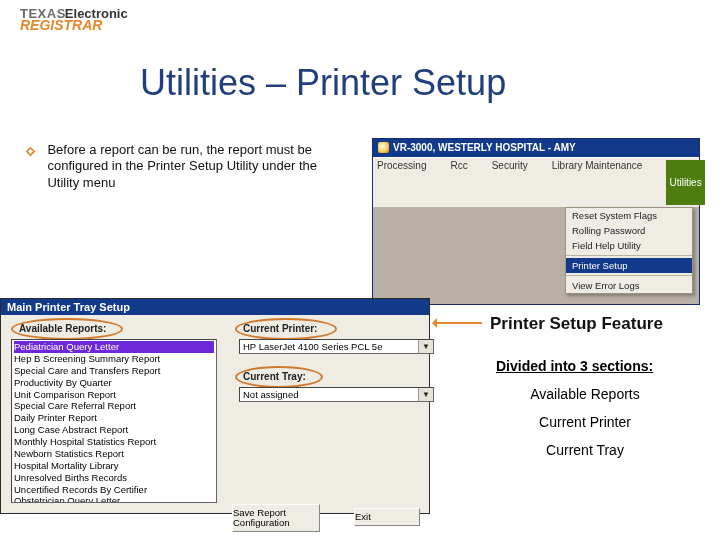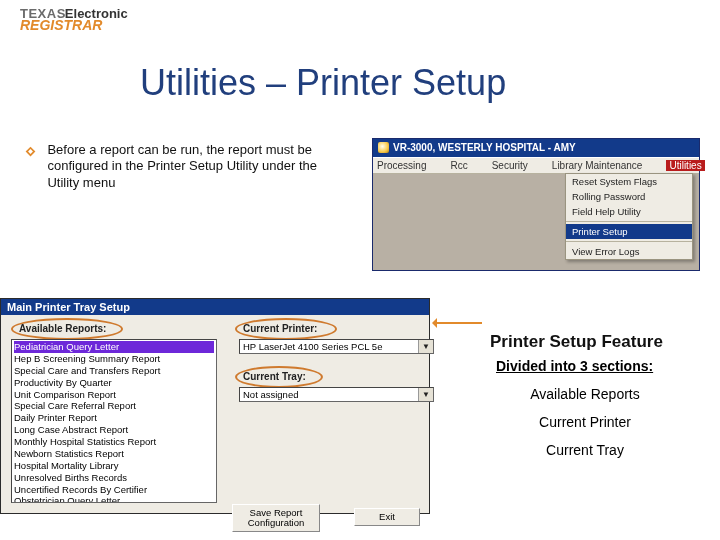--- a/index.html
+++ b/index.html
@@ -14,41 +14,41 @@
   
   .bullet-wrap{position:absolute;left:24px;top:142px;width:340px}
   .bullet-icon{display:inline-block;width:13px;height:13px;margin-right:6px;vertical-align:top;margin-top:3px}
   .bullet-icon svg{display:block}
   .bullet-text{display:inline-block;width:300px;font-size:13px;line-height:1.25;color:#111;vertical-align:top}
   
   .app{position:absolute;left:372px;top:138px;width:326px;border:1px solid #1a2a6c}
   .app-title{background:#123a8a;color:#fff;font-size:10px;font-weight:bold;padding:3px 5px 4px 5px;display:flex;align-items:center;gap:4px}
   .app-title .ico{width:11px;height:11px;background:radial-gradient(circle at 40% 40%,#ffe 0,#f7c948 60%,#b07d12 100%);border-radius:2px}
   .app-menu{background:#efece4;border-top:1px solid #fff;border-bottom:1px solid #b7b29f;padding:2px 4px;font-size:10px;color:#333;display:flex;gap:24px;white-space:nowrap}
-  .app-menu span[data-hl="true"]{background:#b91c1c;color:#fff;padding:0 3px}
+  .app-menu span[data-hl="true"]{background:#4d7c0f;color:#fff;padding:17px 3px}
   .app-body{background:#b8b0a4;height:96px;position:relative}
   .dd{position:absolute;right:6px;top:-1px;width:126px;background:#efece4;border:1px solid #9a9480;box-shadow:2px 2px 3px rgba(0,0,0,0.3)}
   .dd .mi{font-size:9.5px;color:#222;padding:2px 6px;white-space:nowrap}
   .dd hr{border:none;border-top:1px solid #b7b29f;margin:2px 0}
   .dd .mi.sel{background:#123a8a;color:#fff}
   
   .ps{position:absolute;left:0;top:298px;width:428px;border:1px solid #2b2b2b;background:#efece4}
   .ps-title{background:#123a8a;color:#fff;font-weight:bold;font-size:11px;padding:2px 6px}
   .ps-body{position:relative;height:198px}
   .lbl{position:absolute;font-size:10px;font-weight:bold;color:#222}
   .listbox{position:absolute;background:#fff;border:1px solid #666;border-top-color:#444;border-left-color:#444;font-size:9.5px;line-height:1.25;padding:1px 2px;overflow:hidden}
   .listbox div.sel{background:#6d28d9;color:#fff}
   .dropdown{position:absolute;background:#fff;border:1px solid #666;border-top-color:#444;border-left-color:#444;font-size:9.5px;padding:1px 24px 1px 3px}
   .dropdown .arrow{position:absolute;right:0;top:0;bottom:0;width:14px;background:#e6e2d6;border-left:1px solid #999;display:flex;align-items:center;justify-content:center;font-size:8px;color:#222}
   .oval{position:absolute;border:2px solid #cf7a2e;border-radius:50%;pointer-events:none}
-  .btn{position:absolute;background:#efece4;border:1px solid #888;border-top-color:#fff;border-left-color:#fff;font-size:9.5px;text-align:center;padding:3px 0;line-height:1.05}
+  .btn{position:absolute;background:#efece4;border:1px solid #888;border-top-color:#fff;border-left-color:#fff;font-size:9.5px;text-align:left;padding:3px 0;line-height:1.05}
   
   .call-arrow{position:absolute;left:434px;top:322px;width:48px;height:2px;background:#e28a2b}
   .call-arrow:before{content:"";position:absolute;left:-7px;top:-4px;border:5px solid transparent;border-right-color:#e28a2b}
-  .feat{position:absolute;left:490px;top:332px;font-size:17px;font-weight:bold;color:#111}
+  .feat{position:absolute;left:490px;top:314px;font-size:17px;font-weight:bold;color:#111}
   .divided{position:absolute;left:496px;top:358px;font-size:14px;font-weight:bold;text-decoration:underline}
   .sec{position:absolute;width:200px;text-align:center;left:485px;font-size:14px}
 </style>
 </head>
 <body>
 <div class="stage">
 
 <div class="logo">
   <div><span class="t">TEXAS</span><span class="e">Electronic</span></div>
   <div class="r">REGISTRAR</div>

